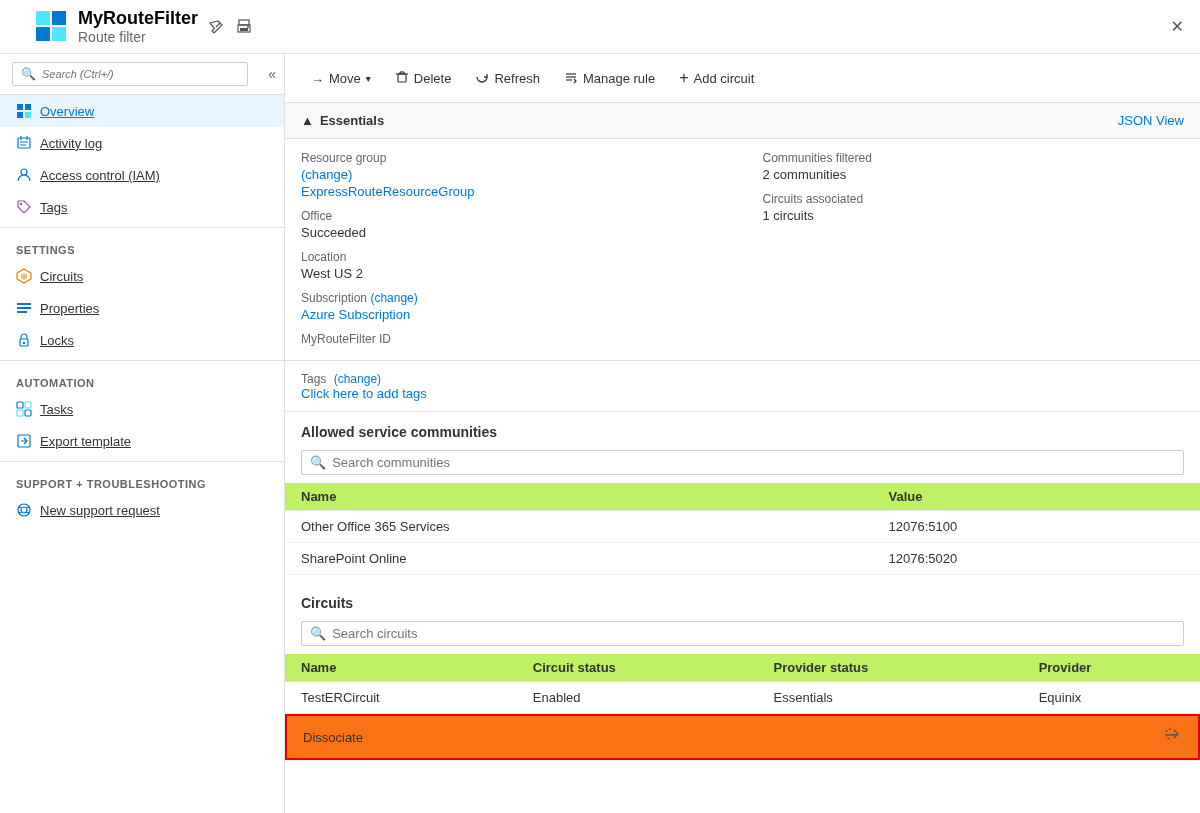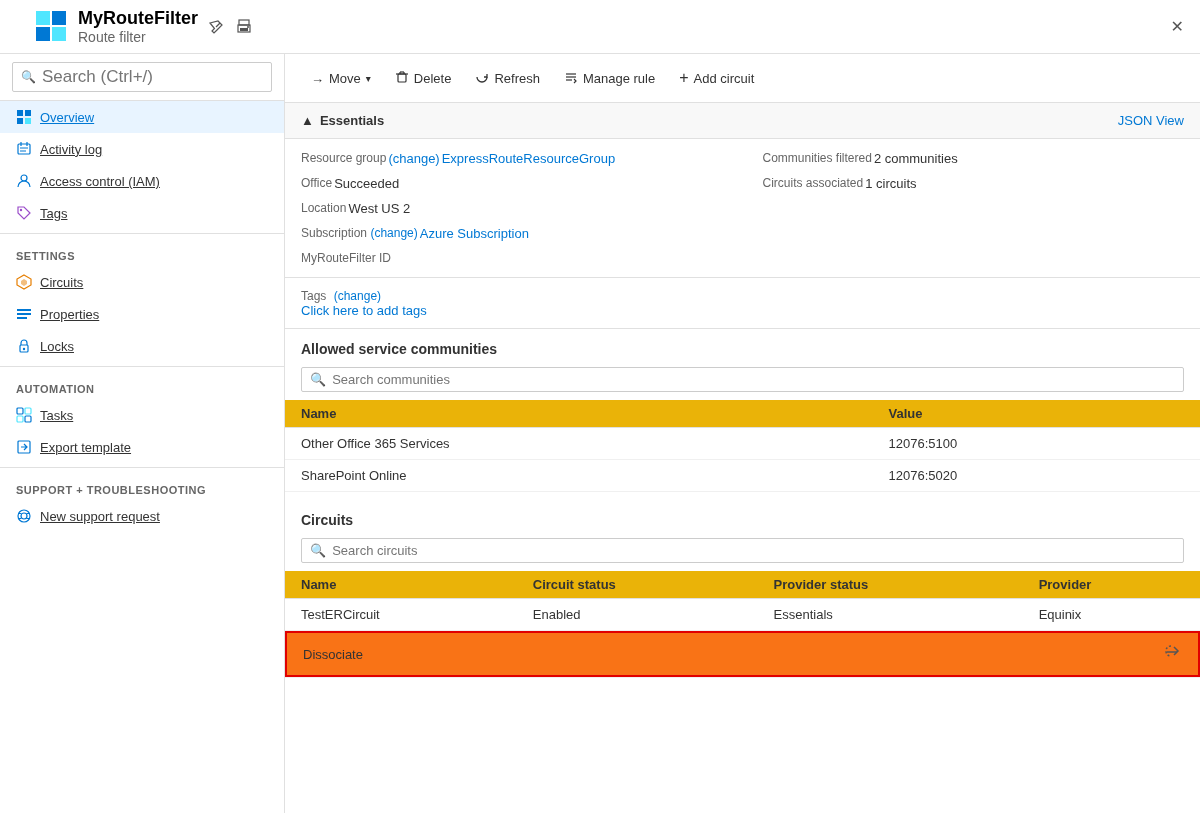--- a/index.html
+++ b/index.html
@@ -25,21 +25,21 @@
     
     .sidebar {
       width: 285px; min-width: 285px; border-right: 1px solid #e0e0e0;
       background: #fff; display: flex; flex-direction: column; overflow-y: auto;
       flex-shrink: 0;
     }
     .search-box {
       display: flex; align-items: center; margin: 8px 12px;
       border: 1px solid #ccc; border-radius: 2px; padding: 4px 8px; gap: 6px;
     }
-    .search-box input { border: none; outline: none; font-size: 17px; flex: 1; color: #000000; }
+    .search-box input { border: none; outline: none; font-size: 11px; flex: 1; color: #000000; font-style: italic; }
     .search-box .search-icon { color: #666; font-size: 12px; }
     .collapse-btn { font-size: 14px; color: #666; cursor: pointer; padding: 4px 8px; }
 
     .sidebar-search-row { display: flex; align-items: center; border-bottom: 1px solid #e0e0e0; }
 
     .sidebar-item {
       display: flex; align-items: center; gap: 8px;
       padding: 8px 16px; cursor: pointer; color: #333; text-decoration: underline;
     }
     .sidebar-item.active { background: #e8f4ff; color: #0078d4; }
@@ -71,21 +71,21 @@
       display: flex; align-items: center; justify-content: space-between;
       padding: 10px 16px; background: #f8f8f8; border-bottom: 1px solid #e0e0e0;
     }
     .essentials-header-left { display: flex; align-items: center; gap: 6px; font-weight: 600; font-size: 13px; }
     .json-view-link { color: #0078d4; font-size: 13px; cursor: pointer; }
 
     .essentials-grid {
       display: grid; grid-template-columns: 1fr 1fr;
       padding: 12px 16px; gap: 12px 40px; border-bottom: 1px solid #e0e0e0;
     }
-    .essentials-item { display: flex; flex-direction: row; gap: 2px; }
+    .essentials-item { display: flex; flex-direction: column; gap: 2px; }
     .essentials-label { font-size: 12px; color: #666; }
     .essentials-value { font-size: 13px; color: #333; }
     .essentials-link { color: #0078d4; cursor: pointer; }
 
     
     .tags-row { padding: 10px 16px; border-bottom: 1px solid #e0e0e0; }
     .tags-label { font-size: 12px; color: #666; }
     .tags-link { color: #0078d4; cursor: pointer; font-size: 13px; }
 
     
@@ -94,21 +94,21 @@
       display: flex; align-items: center; gap: 6px;
       margin: 4px 16px 8px 16px; border: 1px solid #ccc;
       border-radius: 2px; padding: 4px 8px;
     }
     .search-bar input { border: none; outline: none; font-size: 13px; flex: 1; color: #333; }
 
     
     .data-table { width: 100%; border-collapse: collapse; }
     .data-table th {
       text-align: left; padding: 6px 16px; font-size: 13px; font-weight: 600;
-      border-bottom: 1px solid #e0e0e0; color: #333; background: #eab308;
+      border-bottom: 1px solid #e0e0e0; color: #333; background: #bef264;
     }
     .data-table td {
       padding: 8px 16px; font-size: 13px; color: #333;
       border-bottom: 1px solid #f0f0f0;
     }
 
     
     .circuits-section { padding-top: 8px; }
 
     

